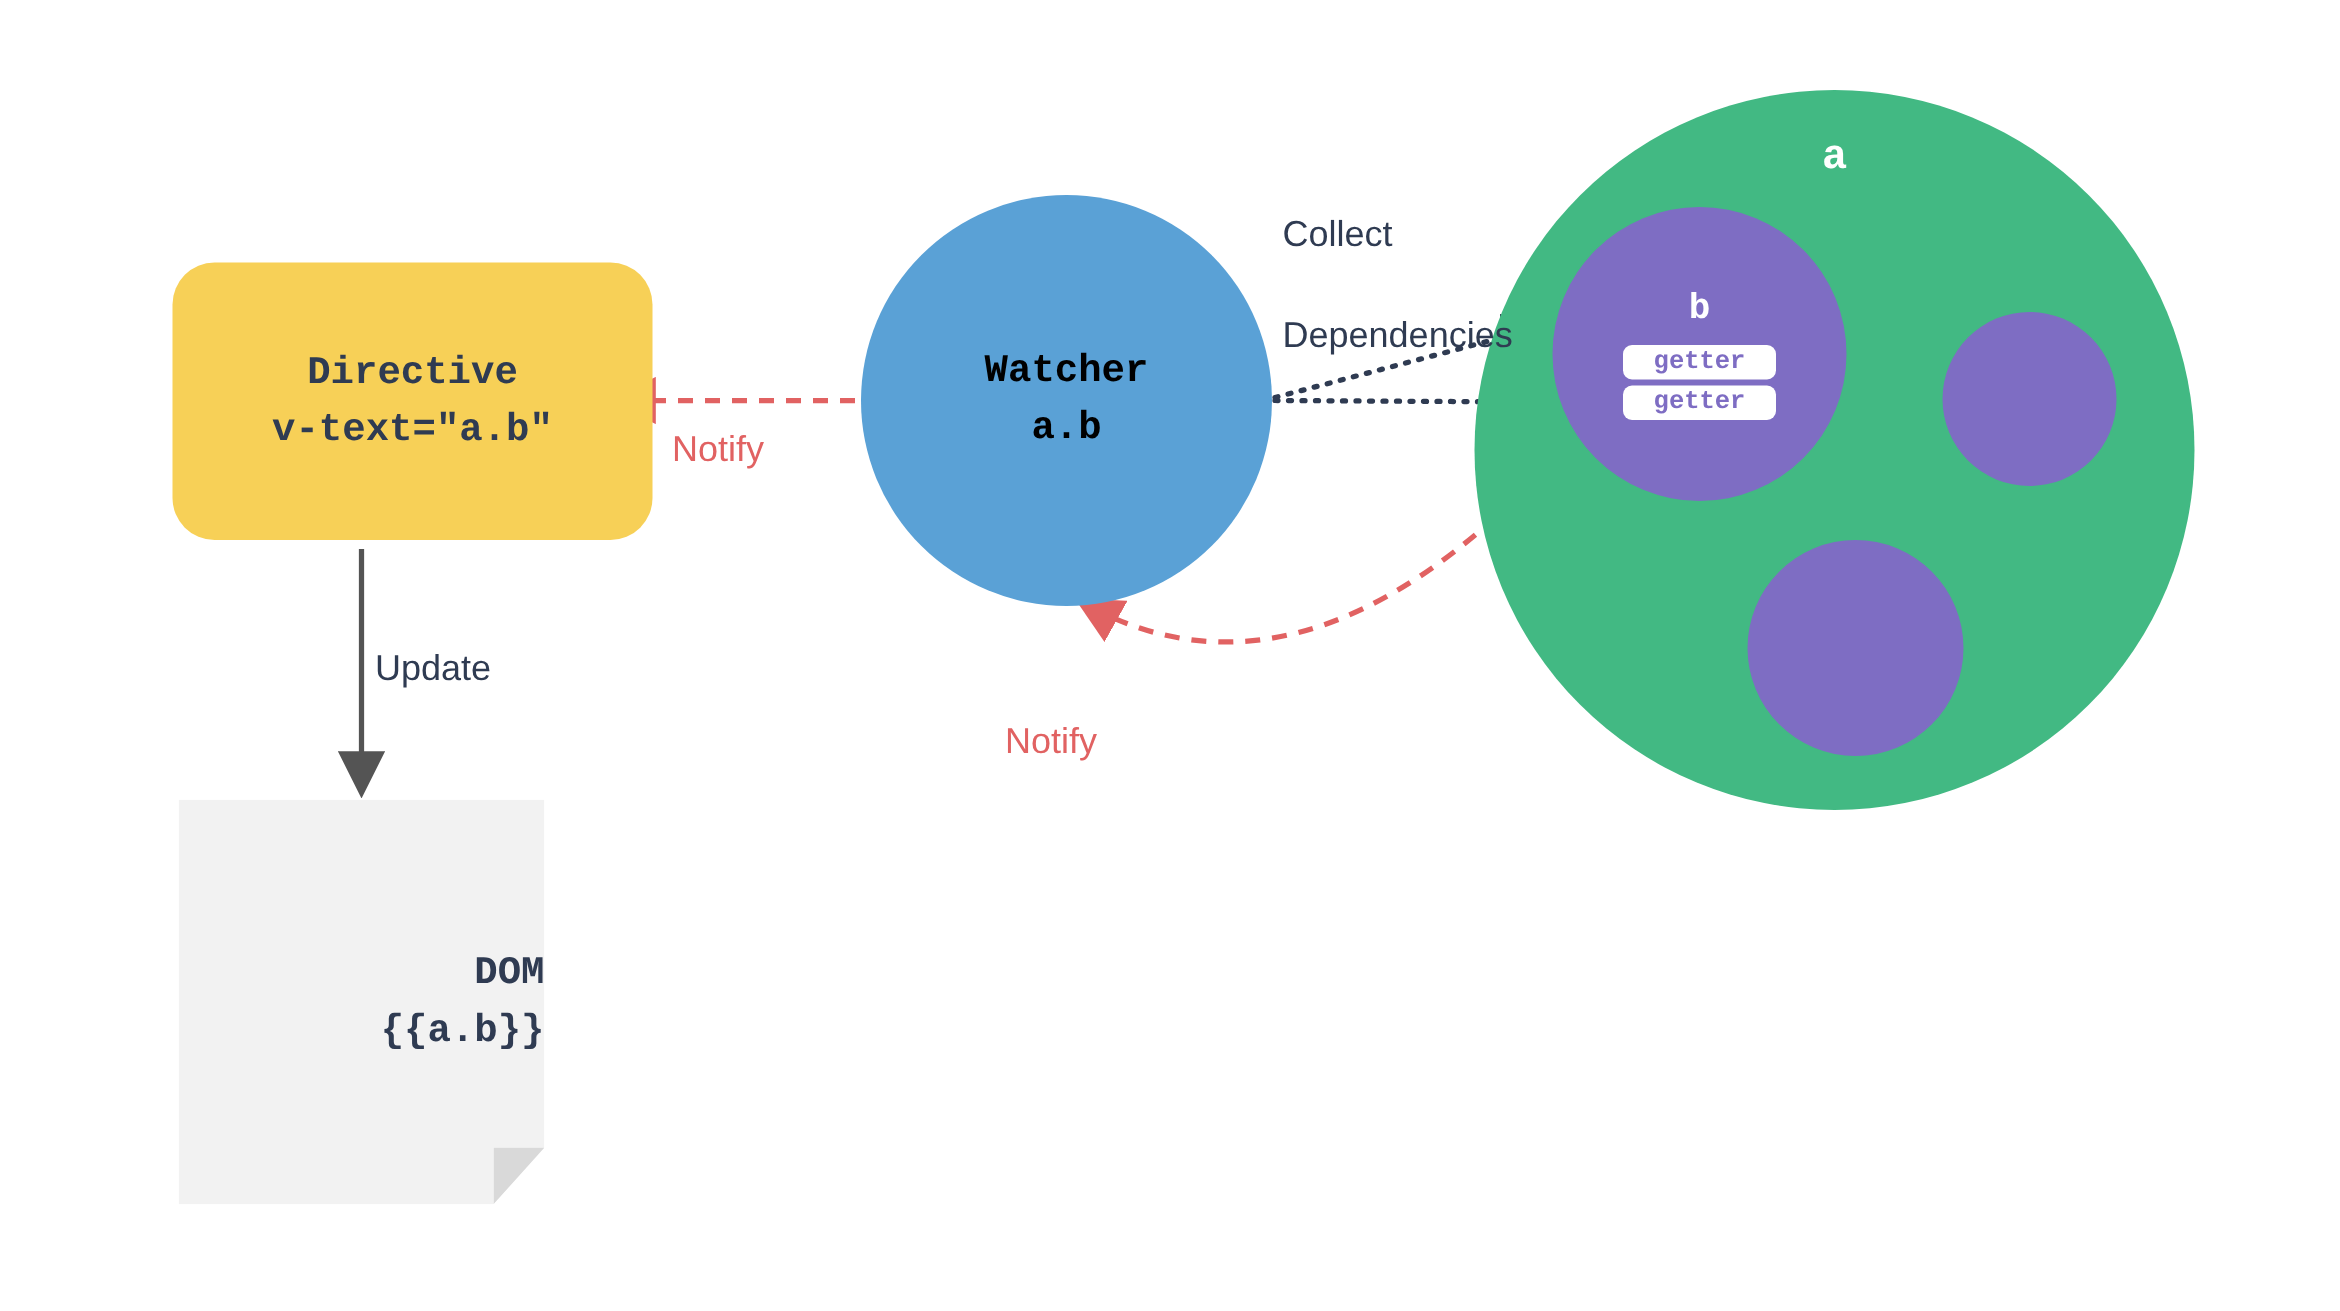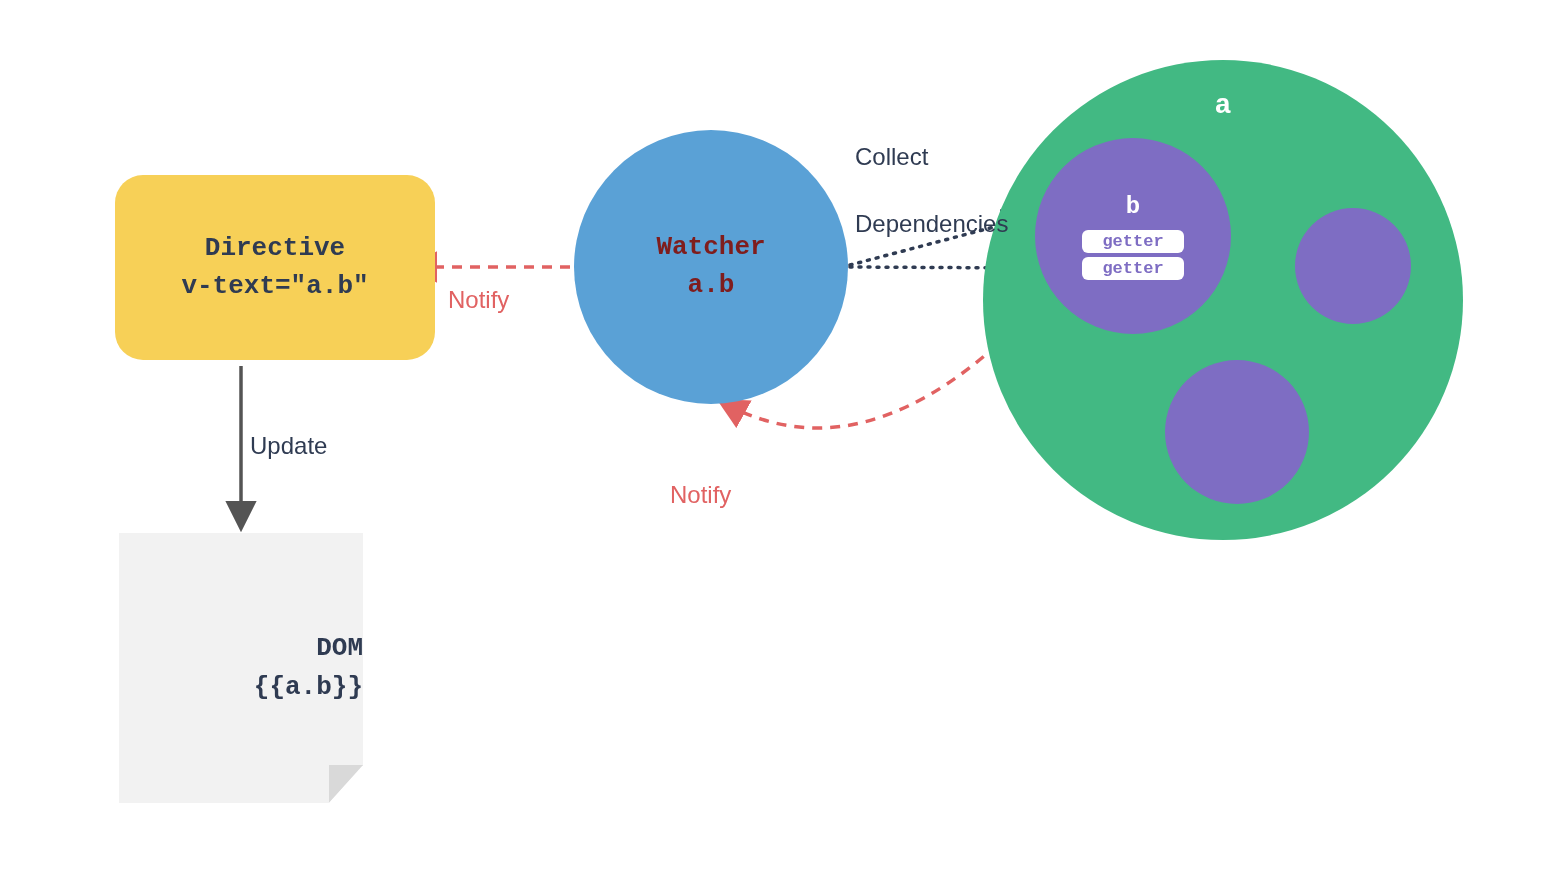--- a/index.html
+++ b/index.html
@@ -40,21 +40,21 @@
       left: 574px;
       top: 130px;
       width: 274px;
       height: 274px;
       background: #5aa1d6;
       border-radius: 50%;
       display: flex;
       flex-direction: column;
       align-items: center;
       justify-content: center;
-      color: #7f1d1d;
+      color: #000000;
       font-weight: 700;
       font-size: 26px;
       line-height: 1.45;
     }
     .a-circle {
       position: absolute;
       left: 983px;
       top: 60px;
       width: 480px;
       height: 480px;

